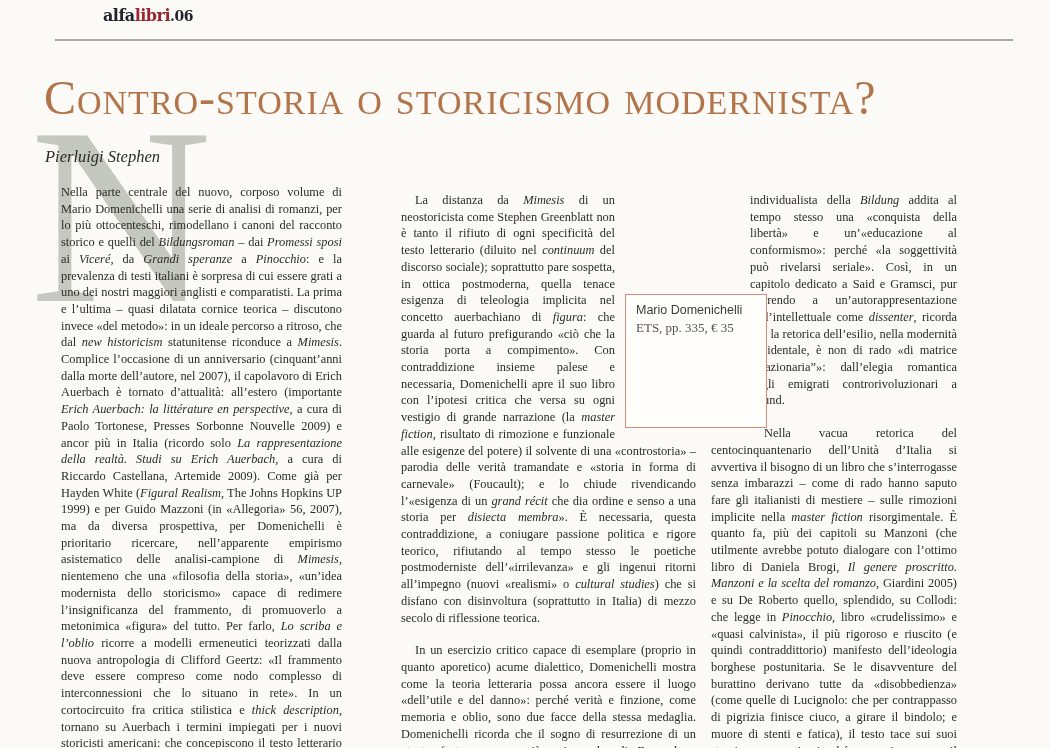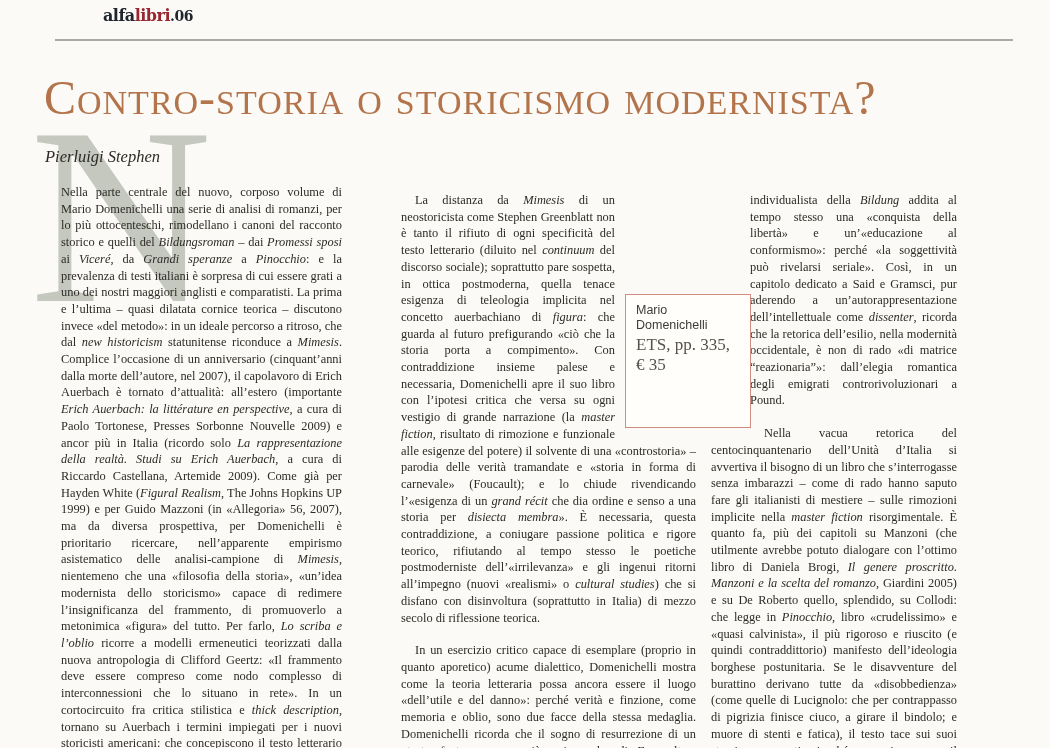--- a/index.html
+++ b/index.html
@@ -22,27 +22,27 @@
     font-size:12.4px;line-height:16.7px;hyphens:auto;-webkit-hyphens:auto;}
   #col1{left:45px;top:146px;width:313px;}
   #col2{left:385px;top:176px;width:327px;}
   #col3{left:695px;top:176px;width:278px;}
   .author{font-style:italic;font-size:16.5px;line-height:22px;margin:0 0 7px 0;text-align:left;}
   p.para{margin:16px;padding:0;}
   p.indent{text-indent:14px;font-family:Liberation Serif, serif;}
   .it{font-style:italic;}
   .intrude-right{float:right;width:97px;height:142px;margin-top:118px;}
   .intrude-left{float:left;width:55px;height:142px;margin-top:118px;}
-  .book-box{position:absolute;left:625px;top:294px;width:126px;min-height:134px;
+  .book-box{position:absolute;left:625px;top:294px;width:142px;min-height:134px;
     box-sizing:border-box;background:#fffefb;border:1px solid #d18c80;
     padding:8px 10px 9px 10px;z-index:2;font-family:"Liberation Sans", sans-serif;}
   .box-author{font-size:12.5px;line-height:1.2;color:#3c3c3c;margin:0 0 2px 0;}
   .box-title{font-size:12px;font-weight:bold;line-height:1.18;letter-spacing:-0.2px;
     color:#a5303a;margin:0 0 6px 0;}
-  .box-imprint{font-family:"Liberation Serif", serif;font-size:17px;color:#56524c;margin:0;}
+  .box-imprint{font-family:"Liberation Serif", serif;font-size:13px;color:#56524c;margin:0;}
 </style>
 </head>
 <body>
 
 <div class="masthead">
   <span style="color: rgb(32, 36, 46);">alfa</span><span style="color: rgb(155, 37, 49);">libri</span><span class="issue">.06</span>
 </div>
 <div class="rule"></div>
 
 <h1 class="article-title" style="color: rgb(179, 116, 75);">Contro-storia o storicismo modernista?</h1>

